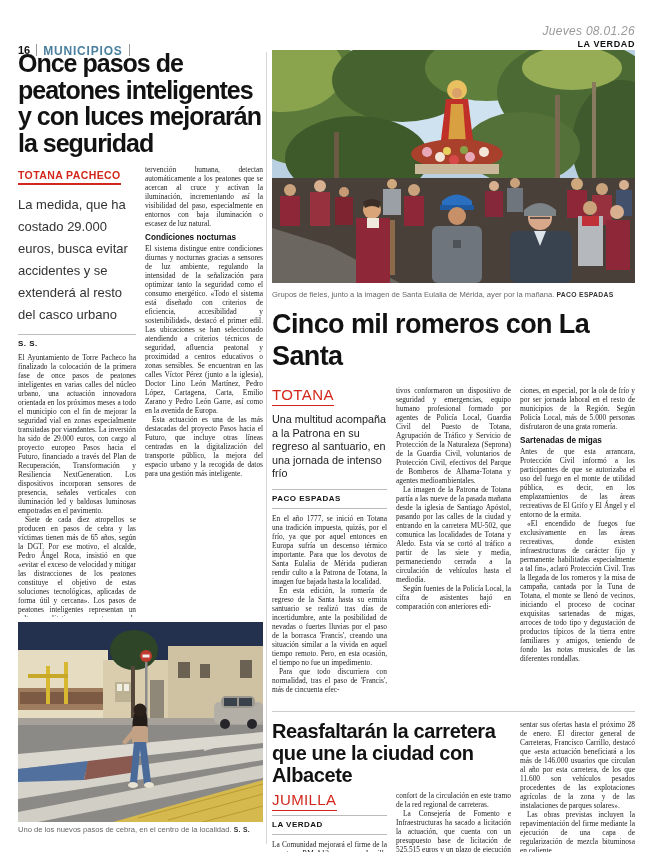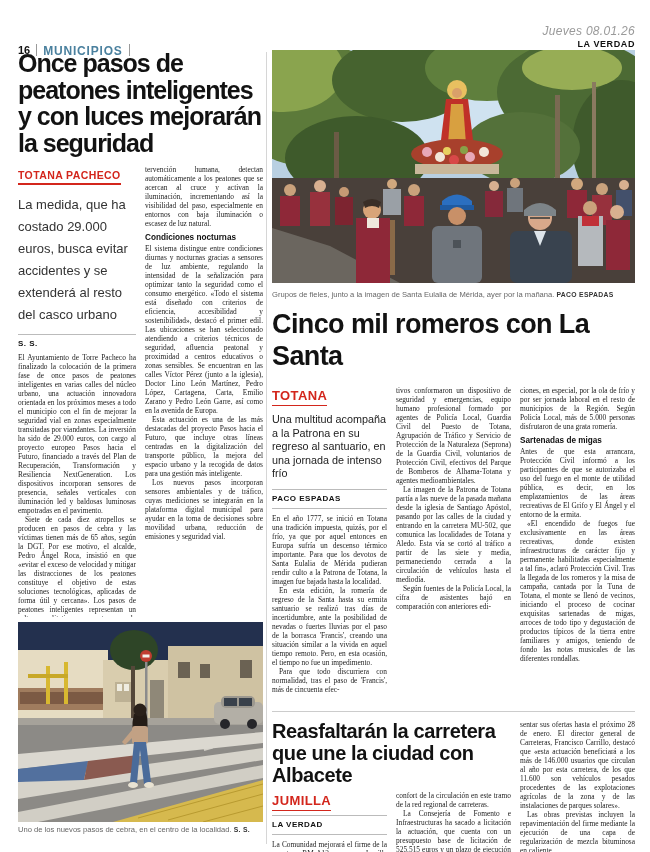--- a/index.html
+++ b/index.html
@@ -16,21 +16,21 @@
   .mast-paper{font-size:9px;font-weight:bold;color:#111;letter-spacing:.6px;margin-top:1px;}
 
   .vrule{position:absolute;left:266px;top:52px;bottom:8px;width:1px;background:#d6d6d6;}
 
   
   .headline-xl{font-size:25px;line-height:26.5px;font-weight:bold;letter-spacing:-1px;color:#121212;margin:0;}
   .headline-lg{font-size:27px;line-height:32px;font-weight:bold;letter-spacing:-.6px;color:#121212;margin:9px 0 0 0;}
   .headline-md{font-size:20px;line-height:22px;font-weight:bold;letter-spacing:-.4px;color:#121212;margin:0;}
   .tag{display:inline-block;font-size:10.5px;font-weight:bold;color:#d3261c;letter-spacing:.4px;
        border-bottom:2px solid #d3261c;padding-bottom:2px;}
-  .tag-sm{display:inline-block;font-size:13px;font-weight:bold;color:#d3261c;letter-spacing:.4px;
+  .tag-sm{display:inline-block;font-size:15px;font-weight:normal;color:#d3261c;letter-spacing:.4px;
        border-bottom:1.5px solid #d3261c;padding-bottom:2px;}
   .lead{font-size:13px;line-height:22px;color:#333;margin:9px 0 0 0;font-weight:normal;}
   .lead-sm{font-size:10.8px;line-height:13.5px;color:#222;margin:7px 0 0 0;}
   .byline{border-top:1px solid #bbb;margin-top:8px;padding:4px 0 5px 0;
           font-size:8px;font-weight:bold;letter-spacing:.5px;color:#111;}
   .byline.framed{border-bottom:1px solid #bbb;margin-bottom:5px;}
   .body-text{font-family:"Liberation Serif","DejaVu Serif",serif;font-size:7.4px;line-height:9px;
              text-align:justify;color:#1c1c1c;}
   .body-text p{margin:0;}
   .body-text p + p{text-indent:7px;}
@@ -85,21 +85,20 @@
           <p>El Ayuntamiento de Torre Pacheco ha finalizado la colocación de la primera fase de once pasos de peatones inteligentes en varias calles del núcleo urbano, una actuación innovadora orientada en los próximos meses a todo el municipio con el fin de mejorar la seguridad vial en zonas especialmente transitadas por viandantes. La inversión ha sido de 29.000 euros, con cargo al proyecto europeo Pasos hacia el Futuro, financiado a través del Plan de Recuperación, Transformación y Resiliencia NextGeneration. Los dispositivos incorporan sensores de presencia, señales verticales con iluminación led y baldosas luminosas empotradas en el pavimento.</p>
           <p>Siete de cada diez atropellos se producen en pasos de cebra y las víctimas tienen más de 65 años, según la DGT. Por ese motivo, el alcalde, Pedro Ángel Roca, insistió en que «evitar el exceso de velocidad y mitigar las distracciones de los peatones constituye el objetivo de estas soluciones tecnológicas, aplicadas de forma útil y cercana». Los pasos de peatones inteligentes representan un salto cualitativo respecto a la señalización tradicional, ya que funcionan sin necesidad de pulsadores ni in-</p>
         </div>
       </div>
       <div class="colL">
         <div class="body-text">
           <p>tervención humana, detectan automáticamente a los peatones que se acercan al cruce y activan la iluminación, incrementando así la visibilidad del paso, especialmente en entornos con baja iluminación o escasez de luz natural.</p>
           <h3 class="subhead">Condiciones nocturnas</h3>
           <p>El sistema distingue entre condiciones diurnas y nocturnas gracias a sensores de luz ambiente, regulando la intensidad de la señalización para optimizar tanto la seguridad como el consumo energético. «Todo el sistema está diseñado con criterios de eficiencia, accesibilidad y sostenibilidad», destacó el primer edil. Las ubicaciones se han seleccionado atendiendo a criterios técnicos de seguridad, afluencia peatonal y proximidad a centros educativos o zonas sensibles. Se encuentran en las calles Víctor Pérez (junto a la iglesia), Doctor Lino León Martínez, Pedro López, Cartagena, Carta, Emilio Zarano y Pedro León Garre, así como en la avenida de Europa.</p>
           <p>Esta actuación es una de las más destacadas del proyecto Pasos hacia el Futuro, que incluye otras líneas centradas en la digitalización del transporte público, la mejora del espacio urbano y la recogida de datos para una gestión más inteligente.</p>
-          <p>Los nuevos pasos incorporan sensores ambientales y de tráfico, cuyas mediciones se integrarán en la plataforma digital municipal para ayudar en la toma de decisiones sobre movilidad urbana, reducción de emisiones y seguridad vial.</p>
         </div>
       </div>
     </div>
 
     <svg class="photo-left" width="245" height="200" viewBox="0 0 245 200">
       <rect width="245" height="200" fill="#23304e"></rect>
       <rect x="0" y="28" width="90" height="75" fill="#e6dcc2"></rect>
       <rect x="0" y="66" width="90" height="22" fill="#a07c5e"></rect>
       <rect x="2" y="70" width="86" height="12" fill="#7c5a44"></rect>
       <rect x="85" y="38" width="75" height="68" fill="#d9cdae"></rect>

